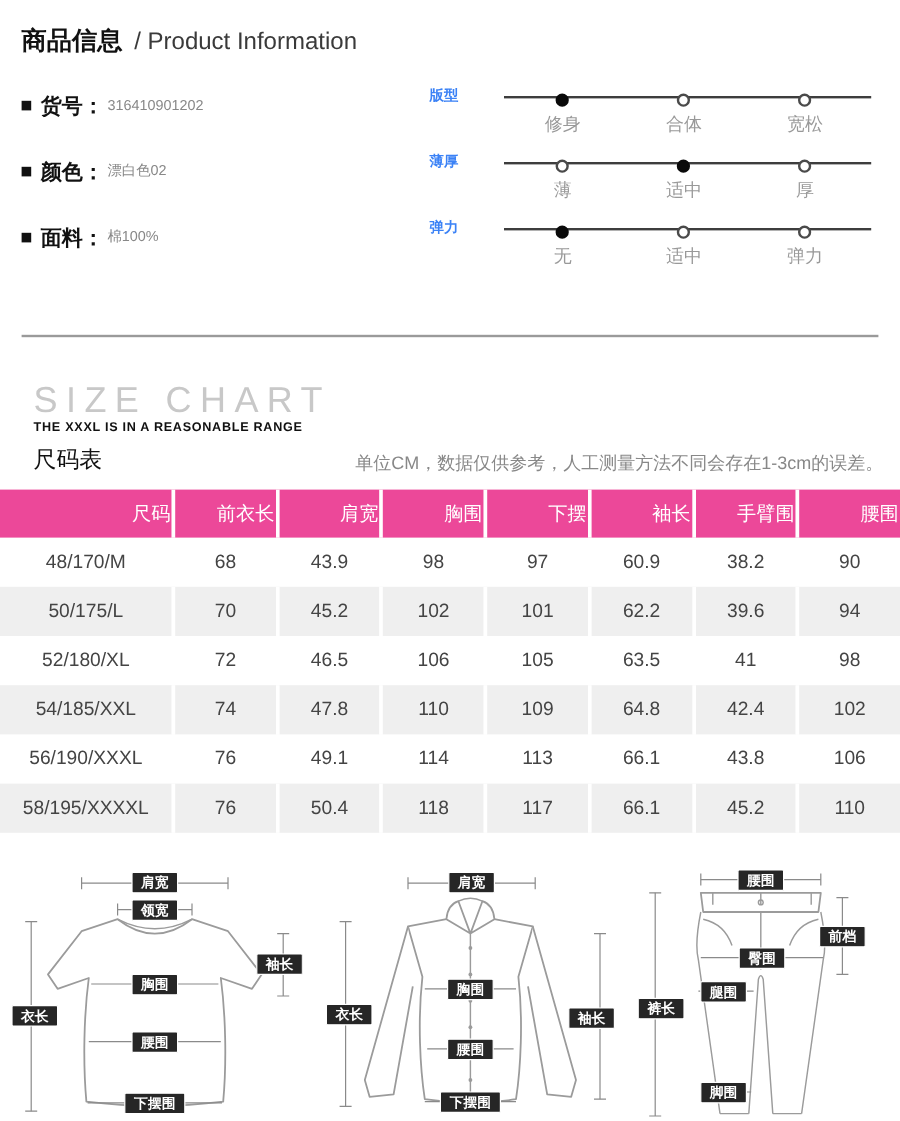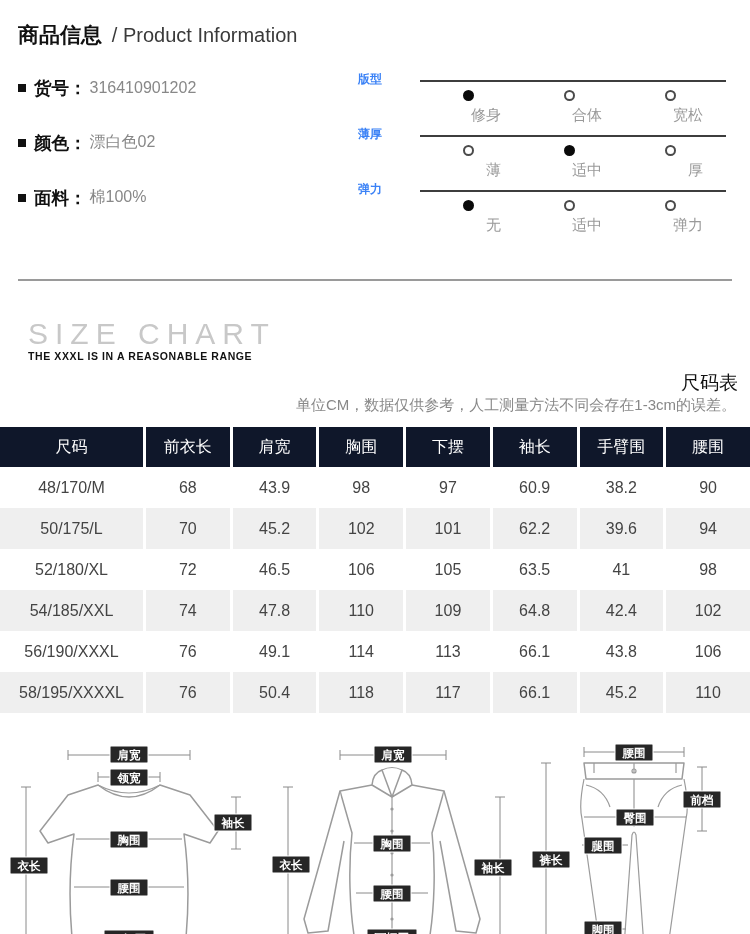--- a/index.html
+++ b/index.html
@@ -12,42 +12,42 @@
   
   .section-top { padding: 22px 18px 0 18px; }
   .page-title { font-size: 21px; line-height: 26px; }
   .page-title .zh { font-weight: bold; color: #111; }
   .page-title .en { font-weight: 400; color: #3a3a3a; font-size: 20px; margin-left: 4px; }
   .info-grid { display: flex; margin-top: 12px; }
   .fields { width: 340px; }
   .field-row { height: 55px; display: flex; align-items: center; }
   .bullet { width: 8px; height: 8px; background: #111; margin-right: 8px; flex: 0 0 auto; }
   .field-label { font-weight: bold; font-size: 17.5px; color: #111; }
-  .field-value { font-size: 16px; color: #888; margin-left: 3px; }
+  .field-value { font-size: 12px; color: #888; margin-left: 3px; }
   .scales { flex: 1; }
   .scale-row { display: flex; height: 55px; }
   .scale-label { width: 62px; font-size: 12px; font-weight: bold; color: #3b82f6; padding-top: 11px; flex: 0 0 auto; }
   .scale-track { position: relative; flex: 1; margin-right: 6px; }
   .track-line { position: absolute; left: 0; right: 0; top: 20px; height: 2px; background: #3d3d3d; }
-  .scale-stop { position: absolute; top: 30px; width: 64px; margin-left: -32px; text-align: right; }
+  .scale-stop { position: absolute; top: 18px; width: 64px; margin-left: -32px; text-align: center; }
   .scale-stop .dot { width: 11px; height: 11px; border: 2px solid #4a4a4a; border-radius: 50%; background: #fff; margin: 0 auto; }
   .scale-stop.selected .dot { background: #0a0a0a; border-color: #0a0a0a; }
   .option-label { margin-top: 5px; font-size: 15px; color: #999; }
   .divider { height: 2px; background: #9a9a9a; margin: 54px 18px 0 18px; }
   
   .size-head { padding: 40px 12px 0 28px; }
   .size-chart-en { font-size: 30px; line-height: 26px; letter-spacing: 7px; color: #c8c8c8; }
   .size-chart-sub { font-size: 10.5px; font-weight: bold; color: #111; letter-spacing: 0.6px; margin-top: 3px; }
-  .size-title-row { display: flex; justify-content: space-between; align-items: flex-end; margin-top: 8px; flex-direction: column; }
+  .size-title-row { display: flex; justify-content: space-between; align-items: flex-end; margin-top: 8px; }
   .size-title-zh { font-size: 19px; color: #111; }
   .size-note { font-size: 15px; color: #888; padding-right: 2px; }
   
   table.size-table { width: 750px; border-collapse: separate; border-spacing: 0; table-layout: fixed; margin-top: 12px; }
   .size-table col.c-first { width: 143px; }
-  .size-table th { background: #0f172a; color: #fff; height: 40px; font-size: 16px; font-weight: 500; text-align: center; }
+  .size-table th { background: #ec4899; color: #fff; height: 40px; font-size: 16px; font-weight: 500; text-align: right; }
   .size-table td { height: 41px; text-align: center; font-size: 16px; color: #444; }
   .size-table th:not(:first-child), .size-table td:not(:first-child) { border-left: 3px solid #fff; }
   .size-table tbody tr:nth-child(even) { background: #efefef; }
   
   .diagrams { display: flex; justify-content: space-between; padding: 0 8px; margin-top: 26px; }
   .diagrams svg { display: block; }
   .garment { fill: #fff; stroke: #9b9b9b; stroke-width: 1.5; stroke-linejoin: round; }
   .garment-line { fill: none; stroke: #9b9b9b; stroke-width: 1.2; }
   .mline { stroke: #8a8a8a; stroke-width: 1; }
   .badge-rect { fill: #262626; stroke: #fff; stroke-width: 1; }

